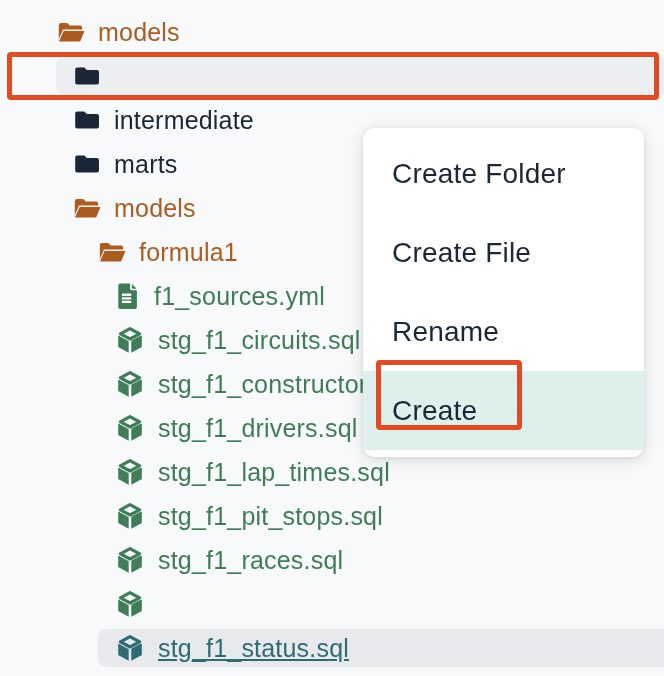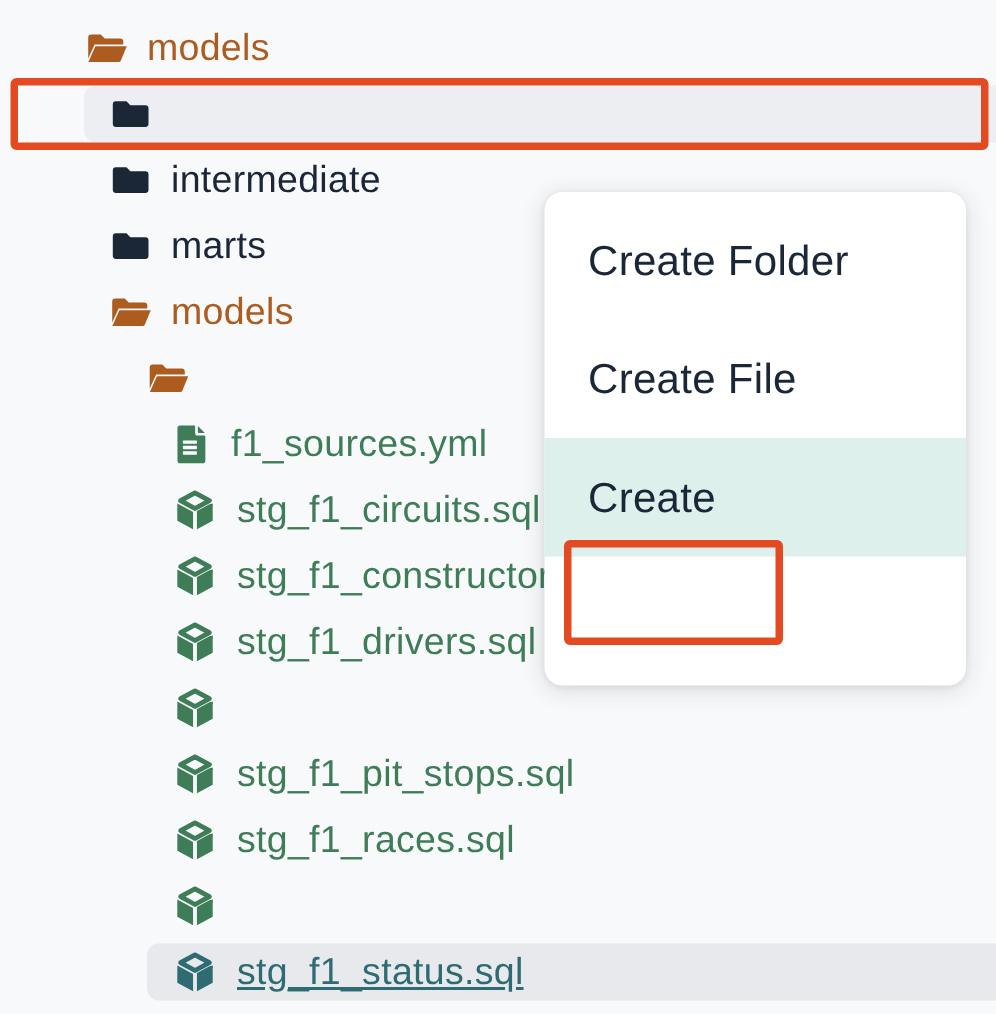--- a/index.html
+++ b/index.html
@@ -100,20 +100,21 @@
     <span class="label c-orange">models</span>
   </div>
     <div class="row lvl-3">
 
     <span class="icon c-orange">
         <svg width="28" height="24" viewBox="0 0 28 24" fill="currentColor" aria-hidden="true">
     <path d="M1.8 5.1a2.1 2.1 0 0 1 2.1-2.1h6.3l2.6 2.6h10.3a2.1 2.1 0 0 1 2.1 2.1v1.9H6.1L1.8 19z"></path>
     <path d="M6.6 10.9h20.9l-3.9 9.5a1.6 1.6 0 0 1-1.5 1H1.9z"></path>
   </svg>
       </span>
+    <span class="label c-orange">formula1</span>
   </div>
     <div class="row lvl-4">
 
     <span class="icon c-green">
         <svg width="26" height="30" viewBox="0 0 26 30" fill="currentColor" aria-hidden="true">
     <path d="M5.2 2.6h9.4l.5.5v4.5a1.7 1.7 0 0 0 1.7 1.7h4.6l.5.5V26a1.9 1.9 0 0 1-1.9 1.9H5.2A1.9 1.9 0 0 1 3.3 26V4.5a1.9 1.9 0 0 1 1.9-1.9Z"></path>
     <path d="M16.9 3l4.7 4.7h-3.9a.8.8 0 0 1-.8-.8Z"></path>
     <rect x="6.9" y="12.6" width="9.4" height="2.3" rx=".6" fill="#ffffff"></rect>
     <rect x="6.9" y="16.2" width="9.4" height="2.3" rx=".6" fill="#ffffff"></rect>
     <rect x="6.9" y="19.8" width="9.4" height="2.3" rx=".6" fill="#ffffff"></rect>
@@ -160,20 +161,21 @@
     <div class="row lvl-4">
 
     <span class="icon c-green">
         <svg width="30" height="30" viewBox="0 0 30 30" fill="currentColor" aria-hidden="true">
     <path d="M15 3.6 24.6 8.8 15 14 5.4 8.8Z" fill="none" stroke="currentColor" stroke-width="3.2" stroke-linejoin="round"></path>
     <path d="M3.2 10.6 13.7 16.3v11.5L3.2 22.1Z"></path>
     <path d="M16.3 20.9 26.8 11v11.1l-10.5 5.7Z"></path>
     <path d="M26.8 10.6v1.6l-10.5 9.9v-6.4l8.3-4.5Z"></path>
   </svg>
       </span>
+    <span class="label c-green">stg_f1_lap_times.sql</span>
   </div>
     <div class="row lvl-4">
 
     <span class="icon c-green">
         <svg width="30" height="30" viewBox="0 0 30 30" fill="currentColor" aria-hidden="true">
     <path d="M15 3.6 24.6 8.8 15 14 5.4 8.8Z" fill="none" stroke="currentColor" stroke-width="3.2" stroke-linejoin="round"></path>
     <path d="M3.2 10.6 13.7 16.3v11.5L3.2 22.1Z"></path>
     <path d="M16.3 20.9 26.8 11v11.1l-10.5 5.7Z"></path>
     <path d="M26.8 10.6v1.6l-10.5 9.9v-6.4l8.3-4.5Z"></path>
   </svg>
@@ -213,17 +215,18 @@
     <path d="M26.8 10.6v1.6l-10.5 9.9v-6.4l8.3-4.5Z"></path>
   </svg>
       </span>
     <span class="label c-teal">stg_f1_status.sql</span>
   </div>
   </div>
 
 <div class="menu" id="context-menu">
     <div class="menu-item">Create Folder</div>
     <div class="menu-item">Create File</div>
+    <div class="menu-item">Rename</div>
     <div class="menu-item state-hover">Create</div>
   </div>
 
 <div class="annot annot-example"></div>
 <div class="annot annot-delete"></div>
 
 </body></html>

